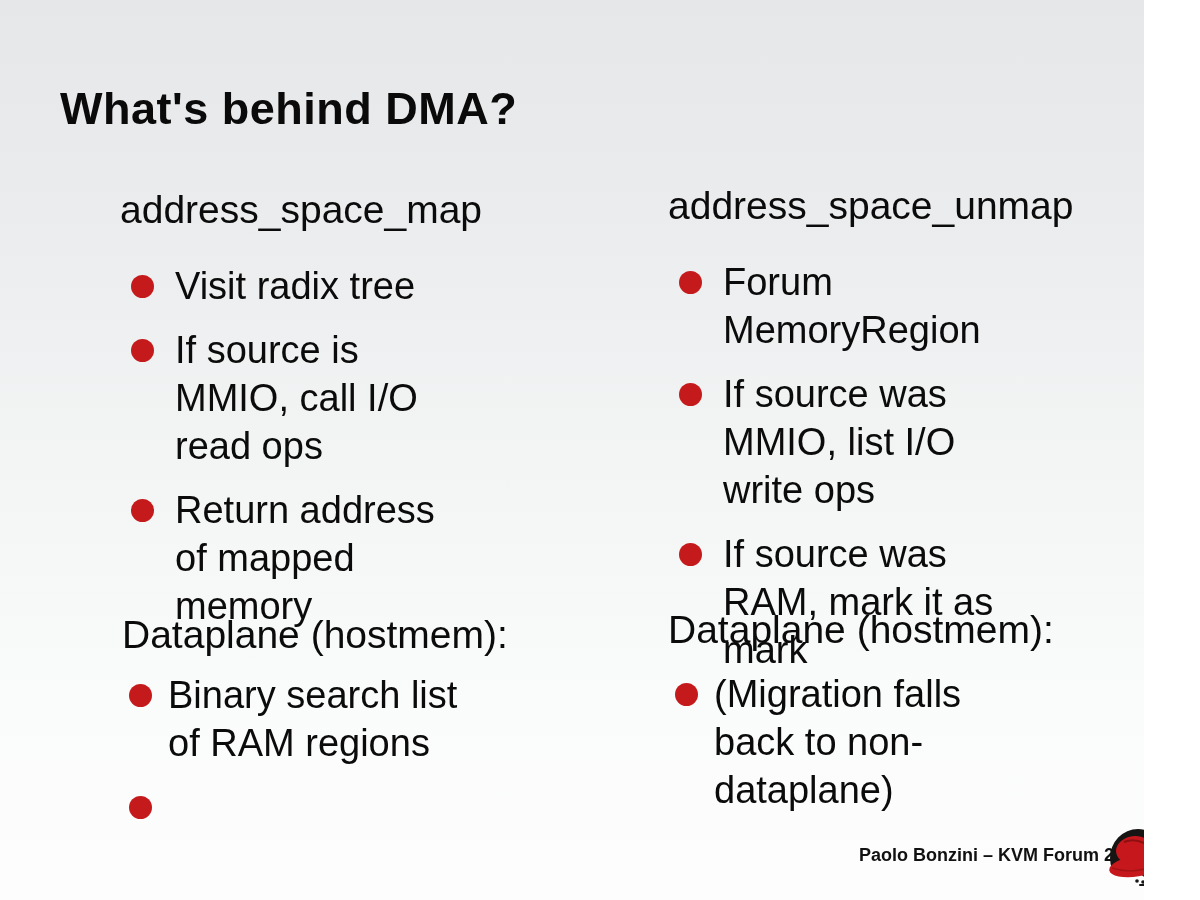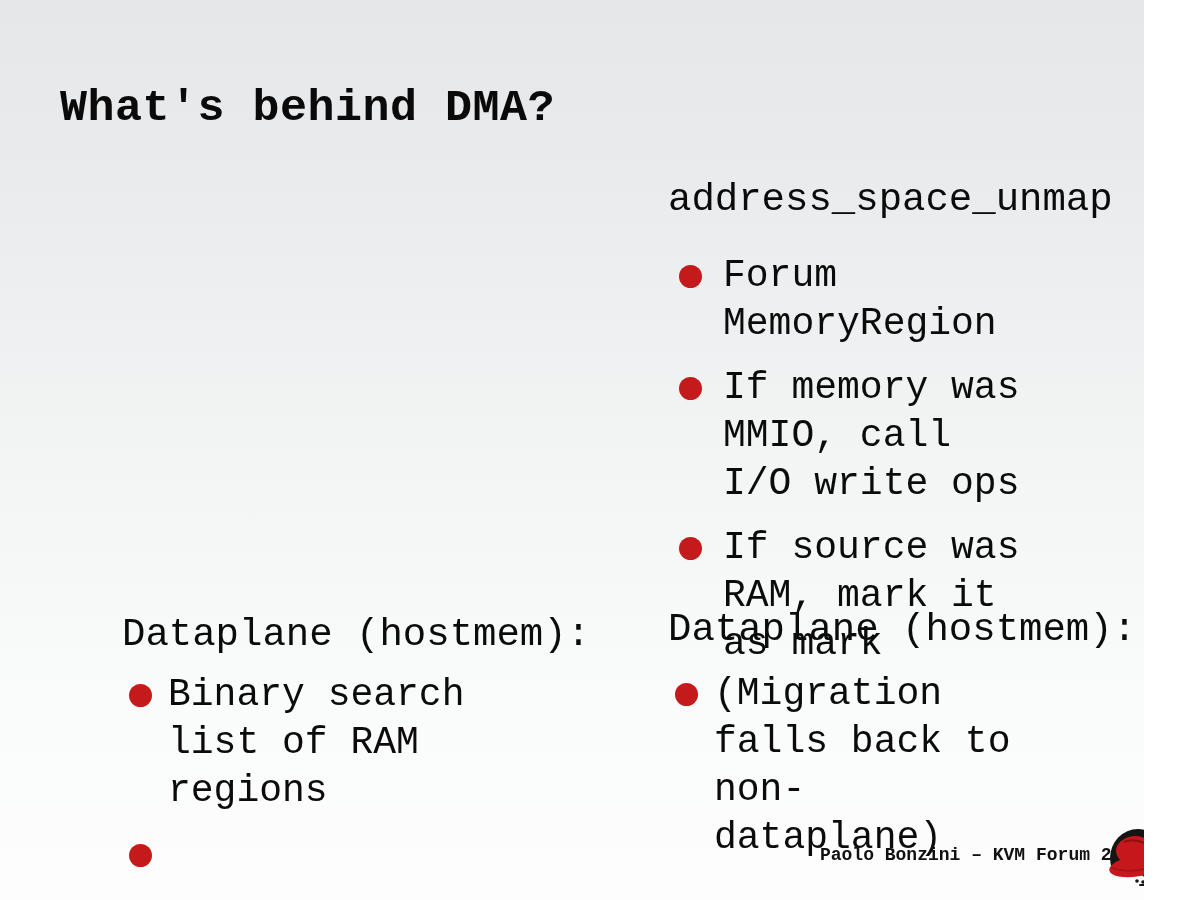--- a/index.html
+++ b/index.html
@@ -5,40 +5,40 @@
   html, body {
     margin: 0;
     padding: 0;
     background: #ffffff;
   }
   .slide {
     position: relative;
     width: 1144px;
     height: 900px;
     overflow: hidden;
-    font-family: Liberation Mono, monospace;
+    font-family: Liberation Sans, sans-serif;
     background: linear-gradient(180deg, #e6e7e9 0%, #eaebed 20%, #f2f3f3 48%, #fafbfb 78%, #fdfdfd 100%);
     color: #0b0b0b;
   }
   .title {
     position: absolute;
     left: 60px;
     top: 84px;
     margin: 0;
     font-size: 45px;
     font-weight: 700;
     line-height: 1.1;
     letter-spacing: 0.5px;
     color: #0a0a0a;
   }
   .group {
     position: absolute;
   }
   .g-lt { left: 120px; top: 186px; width: 345px; }
-  .g-rt { left: 668px; top: 176px; width: 362px; }
+  .g-rt { left: 668px; top: 182px; width: 362px; }
   .g-lb { left: 122px; top: 611px; width: 345px; }
   .g-rb { left: 668px; top: 606px; width: 362px; }
   .heading {
     margin: 0;
     font-size: 39px;
     font-weight: 400;
     line-height: 48px;
     white-space: nowrap;
     color: #0b0b0b;
   }
@@ -91,31 +91,48 @@
   }
   .logo svg { width: 100%; height: 100%; display: block; }
 </style>
 </head>
 <body>
 
 <div class="slide">
 
   <h1 class="title">What's behind DMA?</h1>
 
+  <section class="group g-lt">
+    <h2 class="heading">address_space_map</h2>
+    <ul class="bullets">
+      <li>
+        <span class="dot"></span>
+        <span>Visit radix tree</span>
+      </li>
+      <li>
+        <span class="dot"></span>
+        <span>If source is MMIO, call I/O read ops</span>
+      </li>
+      <li>
+        <span class="dot"></span>
+        <span>Return address of mapped memory</span>
+      </li>
+    </ul>
+  </section>
 
   <section class="group g-rt">
     <h2 class="heading">address_space_unmap</h2>
     <ul class="bullets">
       <li>
         <span class="dot"></span>
         <span>Forum MemoryRegion</span>
       </li>
       <li>
         <span class="dot"></span>
-        <span>If memory was MMIO, call I/O write ops</span>
+        <span>If source was MMIO, list I/O write ops</span>
       </li>
       <li>
         <span class="dot"></span>
         <span>If source was RAM, mark it as mark</span>
       </li>
     </ul>
   </section>
 
   <section class="group g-lb">
     <h2 class="heading">Dataplane (hostmem):</h2>

